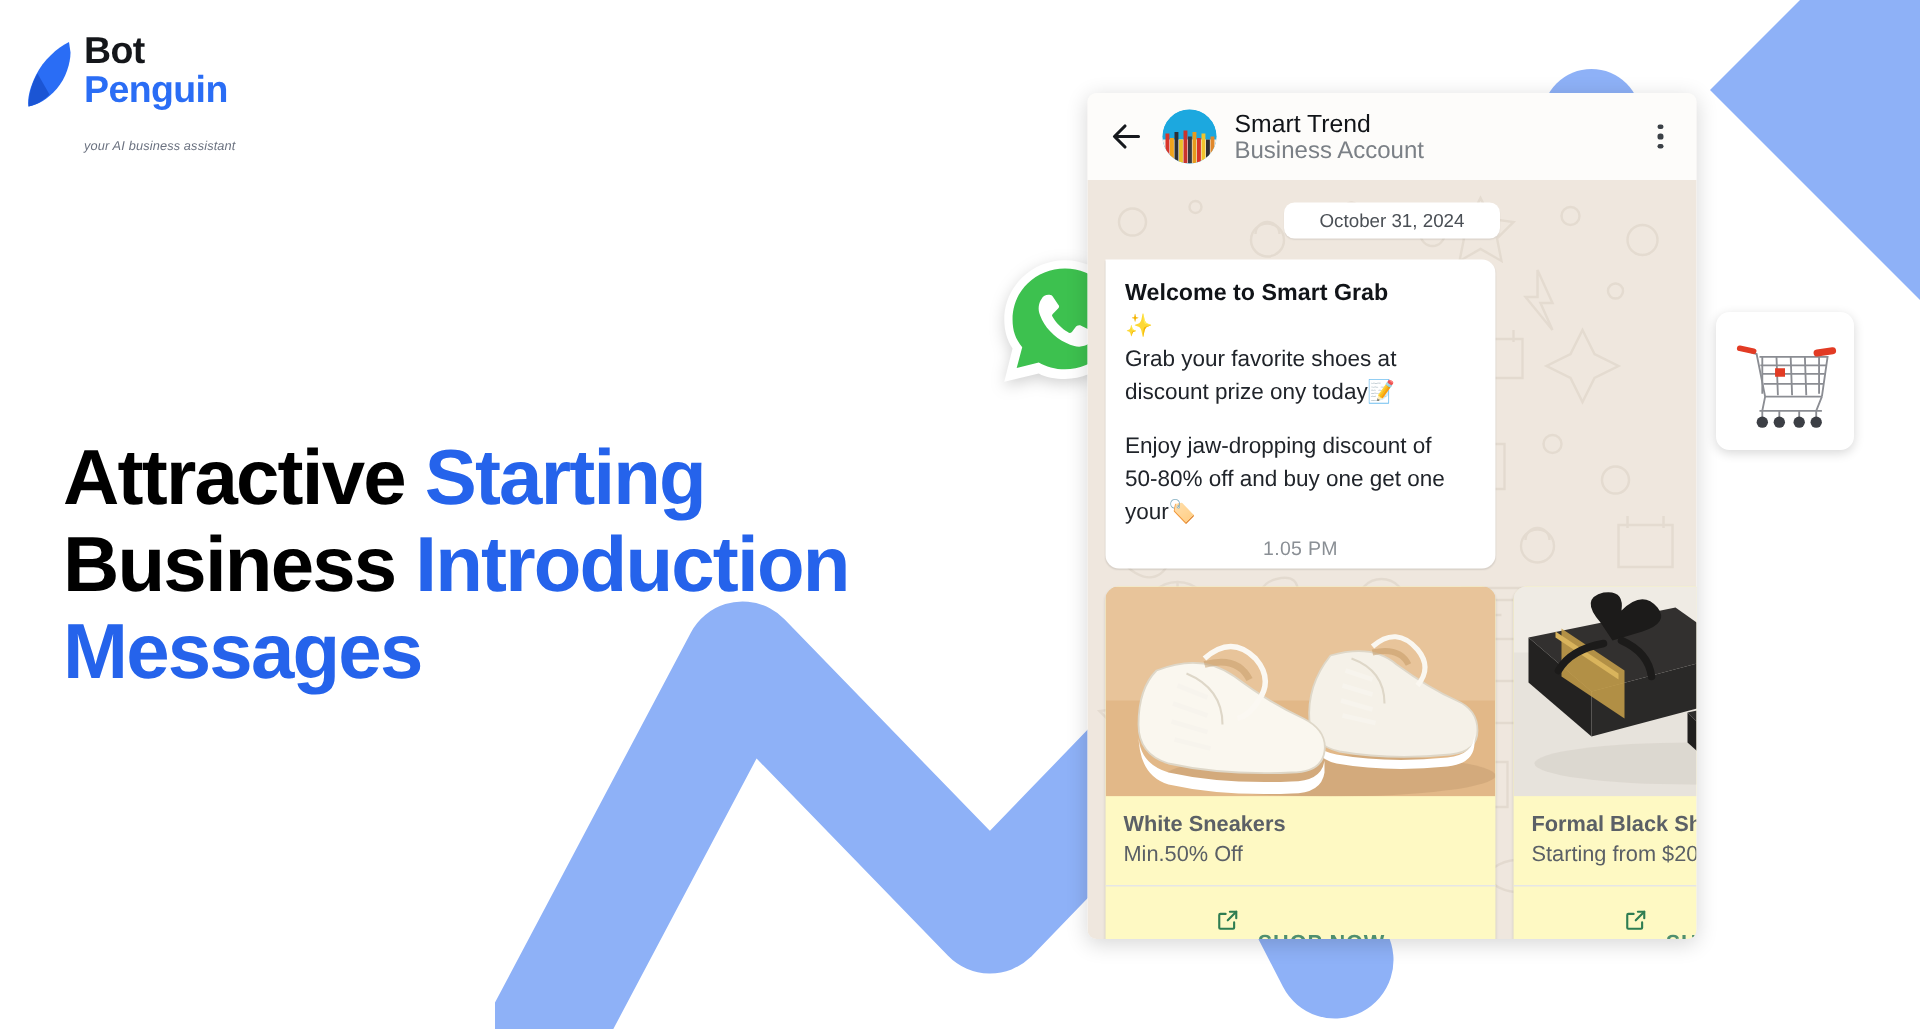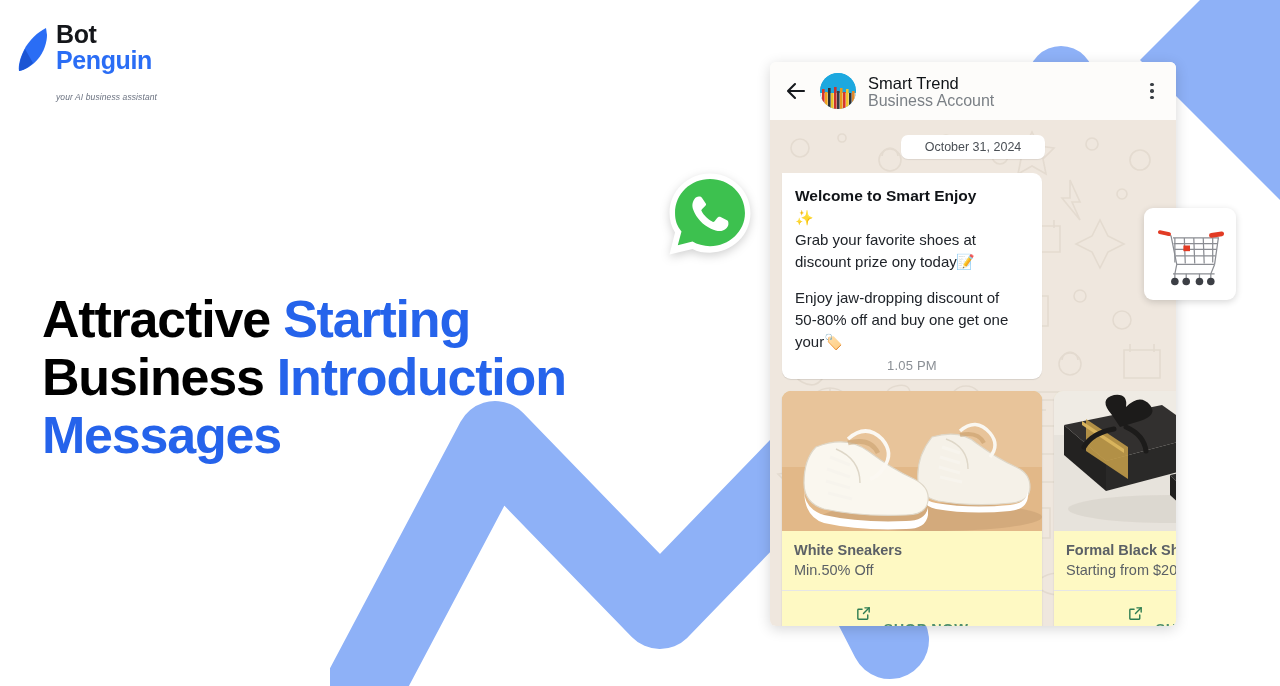--- a/index.html
+++ b/index.html
@@ -129,21 +129,21 @@
     z-index: 7;
     display: flex;
     align-items: center;
     justify-content: center;
   }
   .cart-card svg { width: 76px; height: 70px; }
 
   
   .chat-panel {
     position: absolute;
-    left: 770px;
+    left: 725px;
     top: 62px;
     width: 406px;
     height: 564px;
     background: #FDFCFA;
     border-radius: 6px;
     box-shadow: 0 3px 14px rgba(0,0,0,0.16);
     overflow: hidden;
     z-index: 6;
     display: flex;
     flex-direction: column;
@@ -497,21 +497,21 @@
       </g>
     </svg>
 
     <div class="chat-scroll">
 
       <div class="date-chip-row">
         <div class="date-chip">October 31, 2024</div>
       </div>
 
       <div class="bubble">
-        <div class="bubble-title">Welcome to Smart Enjoy</div>
+        <div class="bubble-title">Welcome to Smart Grab</div>
         <div class="bubble-p">✨</div>
         <div class="bubble-p">Grab your favorite shoes at</div>
         <div class="bubble-p"><span>discount prize  ony today</span><span>📝</span></div>
         <div class="bubble-p gap">Enjoy jaw-dropping discount of</div>
         <div class="bubble-p">50-80% off and buy one get one</div>
         <div class="bubble-p"><span>your</span><span>🏷️</span></div>
         <div class="bubble-time">1.05 PM</div>
       </div>
 
       <div class="cards-row">

